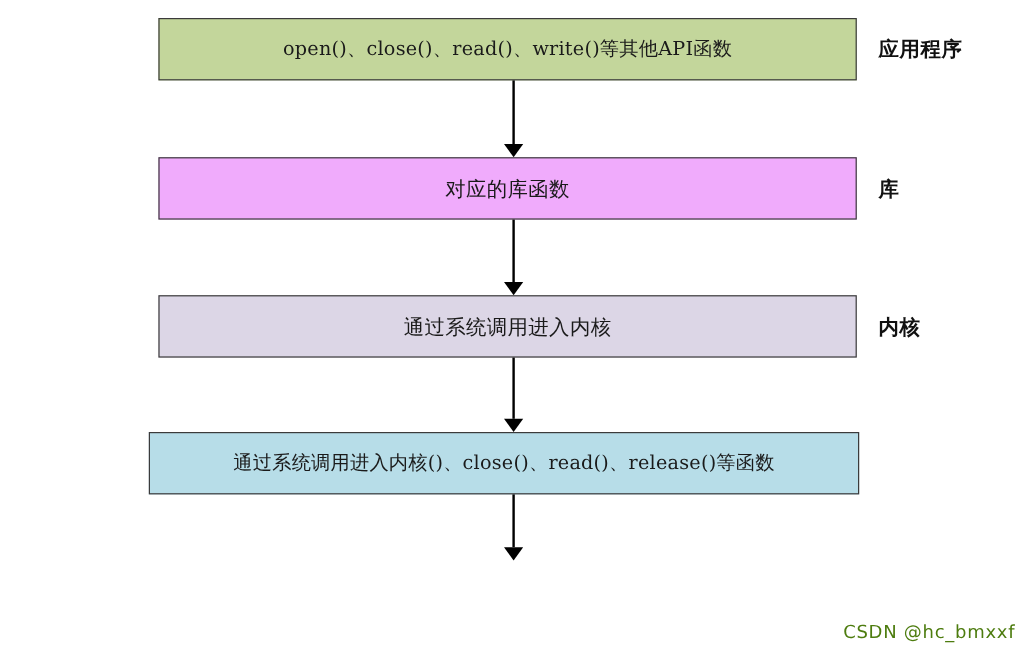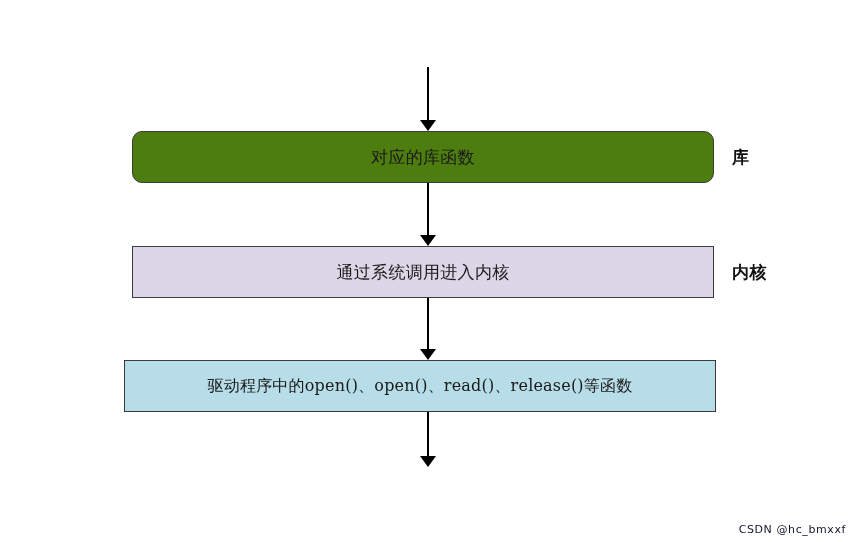--- a/index.html
+++ b/index.html
@@ -103,42 +103,46 @@
     border-right: 8px solid transparent;
     border-top: 11px solid #000000;
   }
 
   
   #watermark {
     position: absolute;
     right: 12px;
     bottom: 6px;
     font-family: "DejaVu Sans", "Liberation Sans", sans-serif;
-    font-size: 11px;
-    color: #0f172a;
+    font-size: 15px;
+    color: #4d7c0f;
     letter-spacing: 0.6px;
     white-space: nowrap;
     user-select: none;
   }
 </style>
 </head>
 <body>
 
 <div id="diagram">
 
   <div class="row" style="top:15px;">
+    <div class="box box-std" style="background:#c3d69b;">
+      <span class="box-text mono-mix">open()、close()、read()、write()等其他API函数</span>
+    </div>
+    <div class="side-label">应用程序</div>
   </div>
 
   <div class="connector" style="top:67px;height:64px;">
     <div class="conn-line" style="height:53px;"></div>
     <div class="conn-head" style="top:53px;"></div>
   </div>
 
   <div class="row" style="top:131px;">
-    <div class="box box-std" style="background:#4d7c0f;border-radius:10px;">
+    <div class="box box-std" style="background:#f0abfc;">
       <span class="box-text">对应的库函数</span>
     </div>
     <div class="side-label">库</div>
   </div>
 
   <div class="connector" style="top:183px;height:63px;">
     <div class="conn-line" style="height:52px;"></div>
     <div class="conn-head" style="top:52px;"></div>
   </div>
 
@@ -149,21 +153,21 @@
     <div class="side-label">内核</div>
   </div>
 
   <div class="connector" style="top:298px;height:62px;">
     <div class="conn-line" style="height:51px;"></div>
     <div class="conn-head" style="top:51px;"></div>
   </div>
 
   <div class="row" style="top:360px;">
     <div class="box box-wide" style="background:#b7dde8;">
-      <span class="box-text mono-mix">驱动程序中的open()、open()、read()、release()等函数</span>
+      <span class="box-text mono-mix">通过系统调用进入内核()、close()、read()、release()等函数</span>
     </div>
   </div>
 
   <div class="connector" style="top:412px;height:54px;">
     <div class="conn-line" style="height:44px;"></div>
     <div class="conn-head" style="top:44px;"></div>
   </div>
 
 
   <div id="watermark">CSDN @hc_bmxxf</div>

